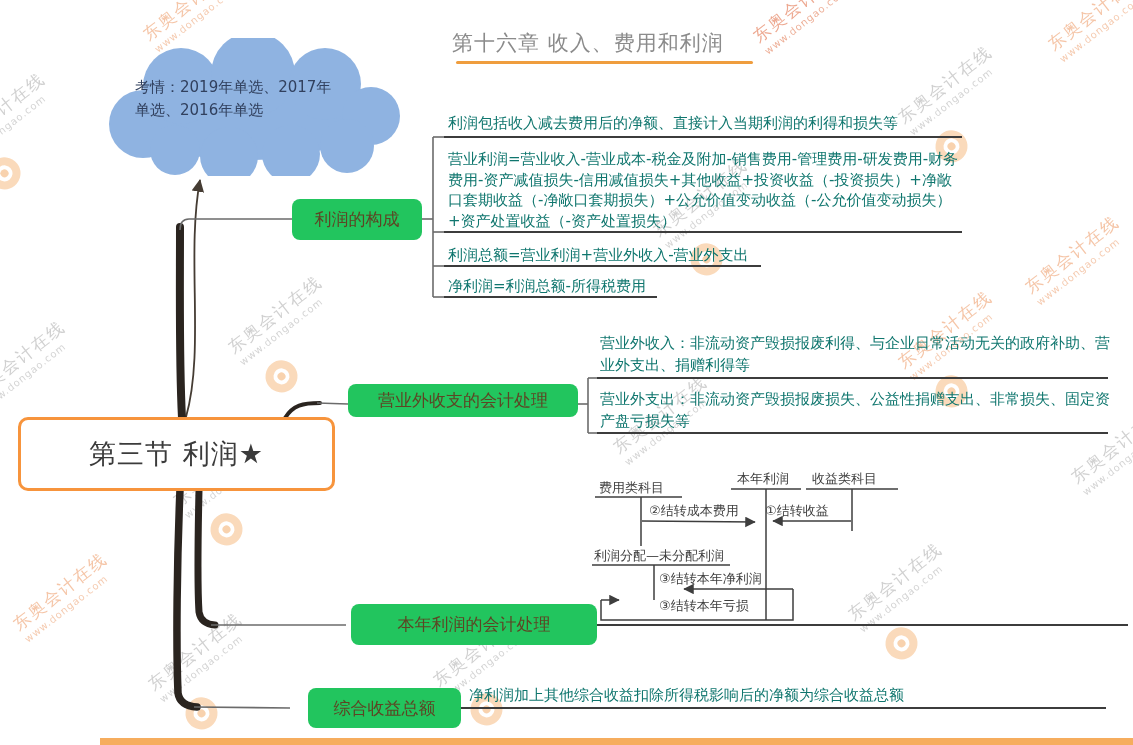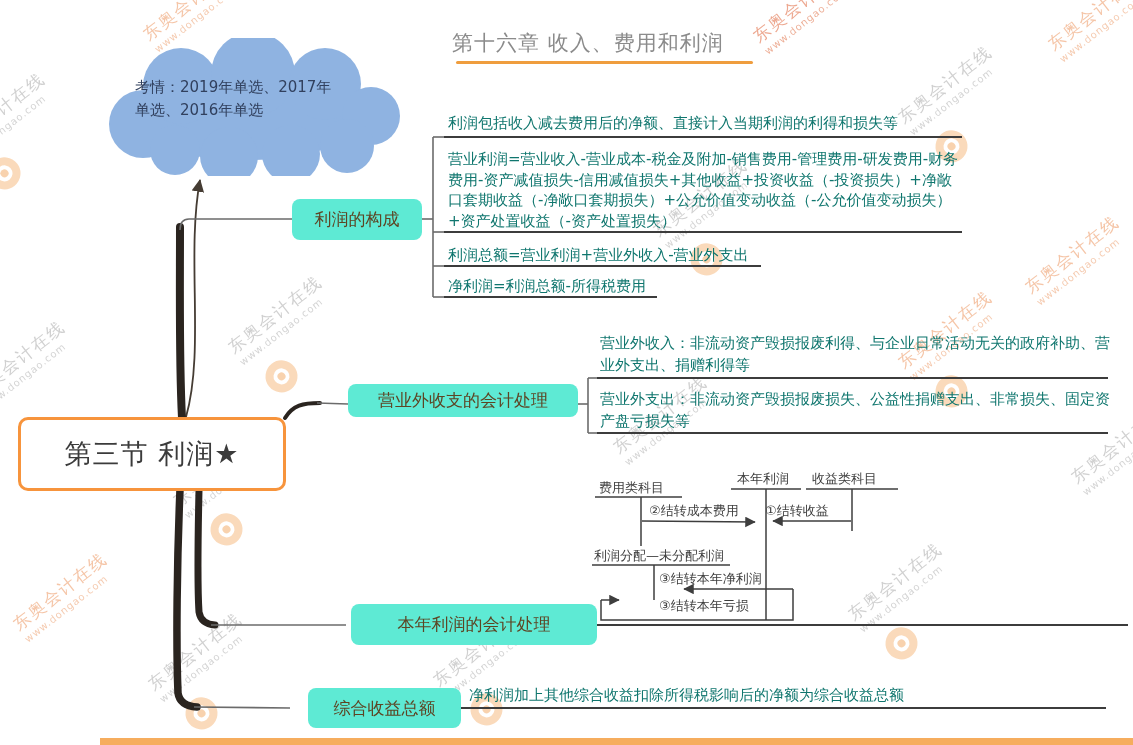--- a/index.html
+++ b/index.html
@@ -11,26 +11,26 @@
   
   .chapter-title{position:absolute;left:452px;top:29px;width:305px;text-align:left;
     font-size:21px;letter-spacing:1px;color:#8b8b8b;white-space:nowrap}
   .title-underline{position:absolute;left:456px;top:61px;width:297px;height:3px;
     background:#ef9d3e;border-radius:2px}
   
   .cloud{position:absolute;left:85px;top:38px;width:315px;height:138px}
   .cloud-text{position:absolute;left:50px;top:38px;width:205px;font-size:15px;
     line-height:23px;color:#31405e}
   
-  .root-node{position:absolute;left:18px;top:417px;width:268px;height:74px;
+  .root-node{position:absolute;left:18px;top:417px;width:317px;height:74px;
     background:#ffffff;border:3px solid #f7943c;border-radius:10px;
     display:flex;align-items:center;justify-content:center;
     font-size:27px;color:#3b3b3b;letter-spacing:1px}
   
-  .branch-node{position:absolute;background:#5eead4;border-radius:8px;
+  .branch-node{position:absolute;background:#22c55e;border-radius:8px;
     display:flex;align-items:center;justify-content:center;
     font-size:17px;color:#5d4524;white-space:nowrap}
   #bn0{left:292px;top:199px;width:130px;height:41px}
   #bn1{left:348px;top:384px;width:230px;height:33px}
   #bn2{left:351px;top:604px;width:246px;height:41px}
   #bn3{left:308px;top:688px;width:153px;height:40px}
   
   .leaf{position:absolute;font-size:15px;line-height:20.6px;color:#0f766e}
   #leaf-0-0{left:448px;top:113px;width:520px}
   #leaf-0-1{left:448px;top:149px;width:518px}

